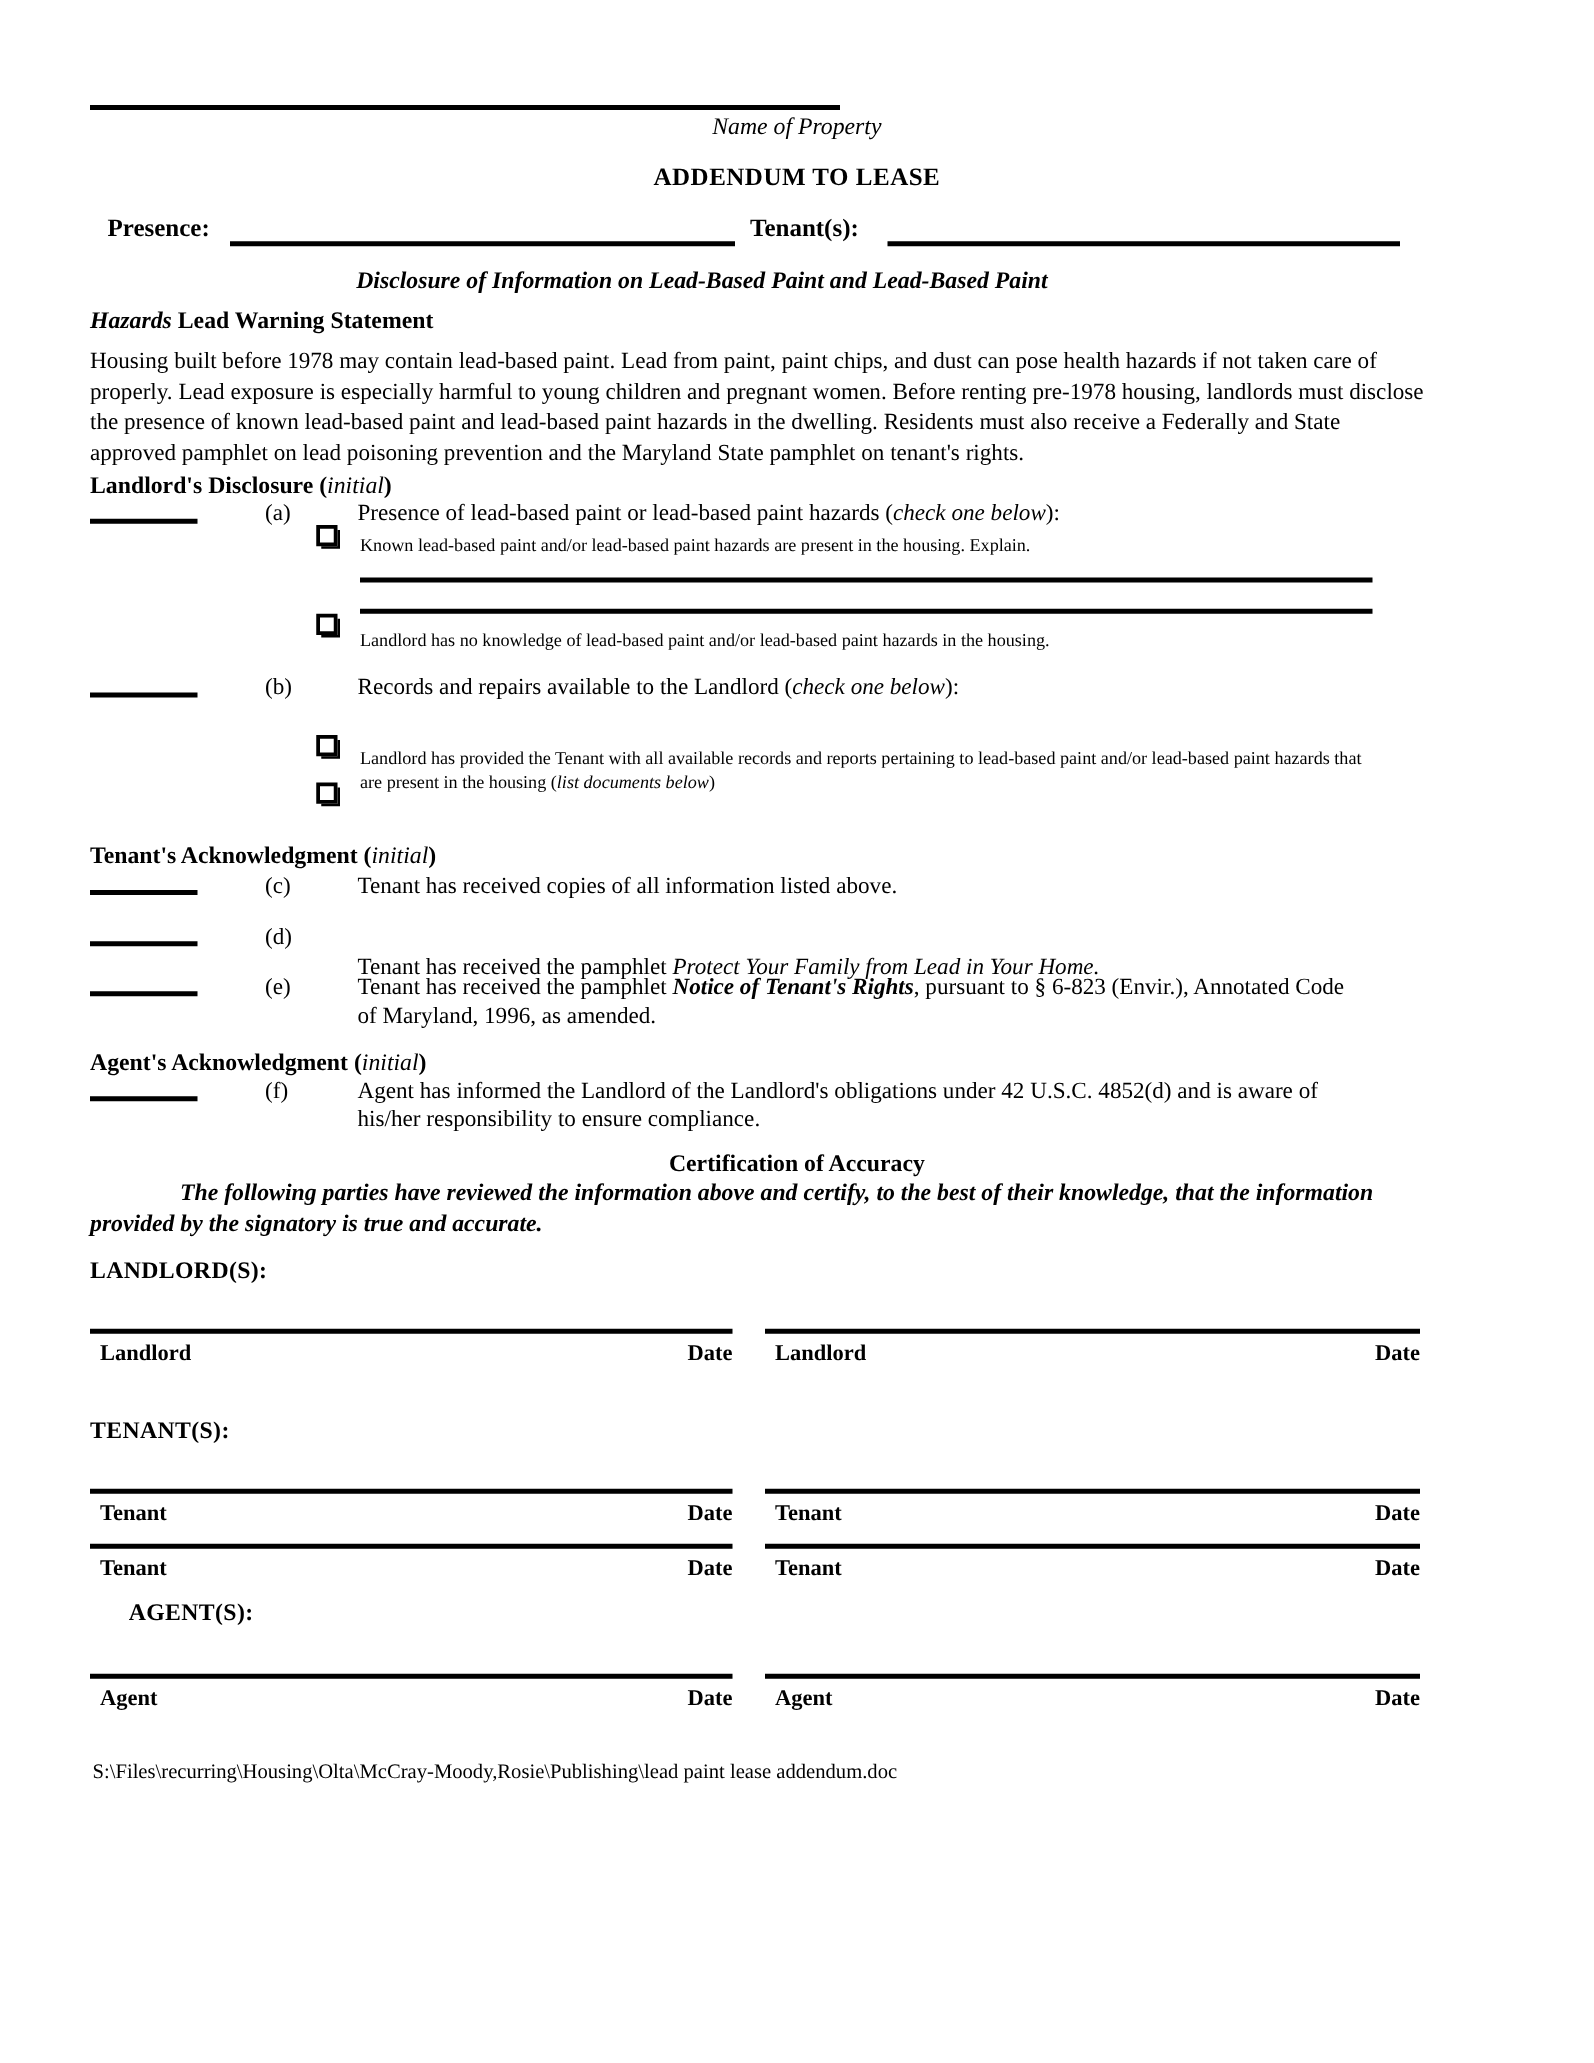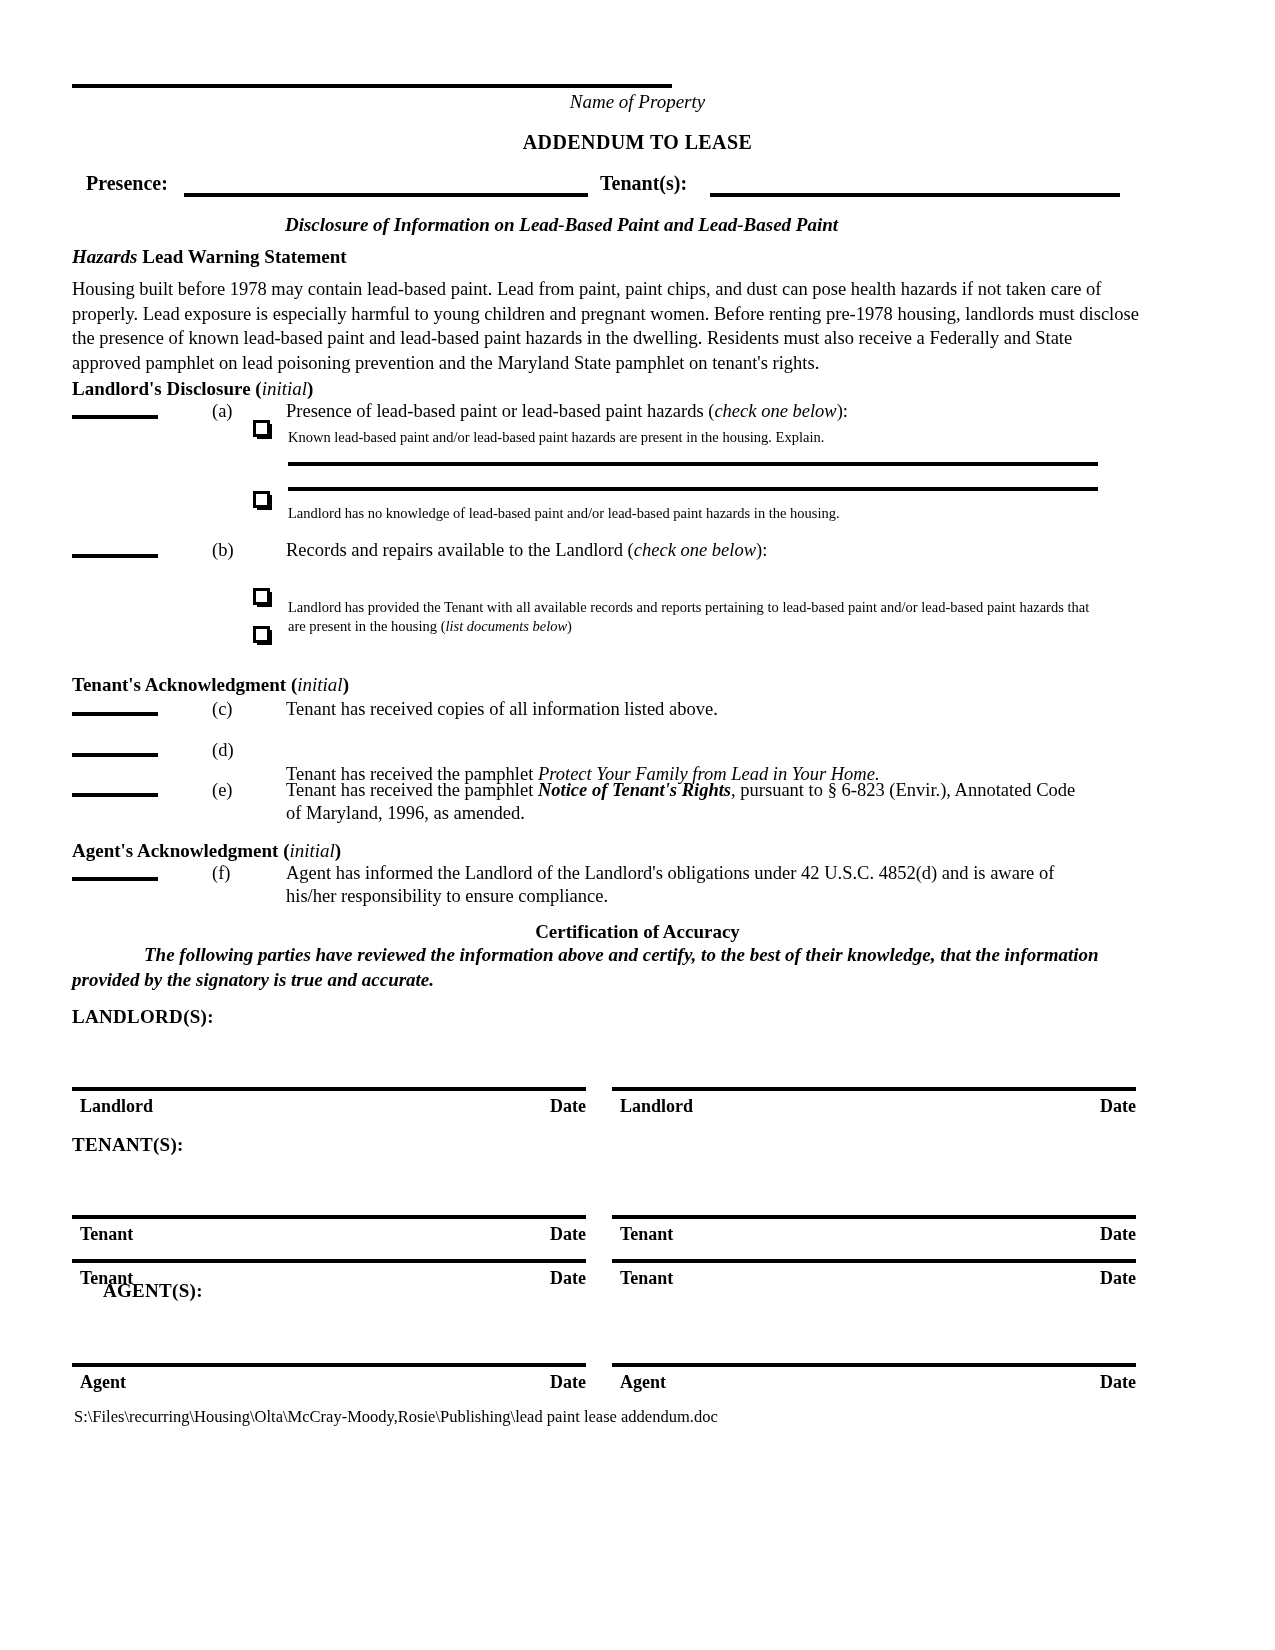--- a/index.html
+++ b/index.html
@@ -199,21 +199,20 @@
     font-size: 19px;
     font-weight: bold;
     line-height: 22px;
     letter-spacing: 0.3px;
   }
 
   
   .sig-block {
     position: absolute;
     height: 42px;
-    margin-top: 24px;
   }
   .sig-left  { left: 72px;  width: 514px; }
   .sig-right { left: 612px; width: 524px; }
   .sig-rule {
     position: absolute;
     left: 0; top: 0;
     width: 100%;
     height: 4px;
     background: #000;
   }

